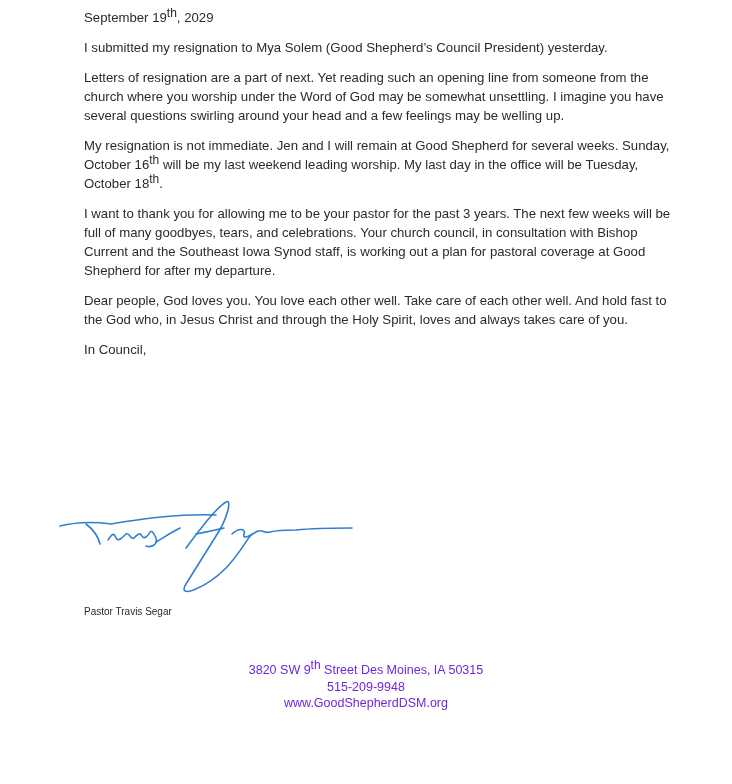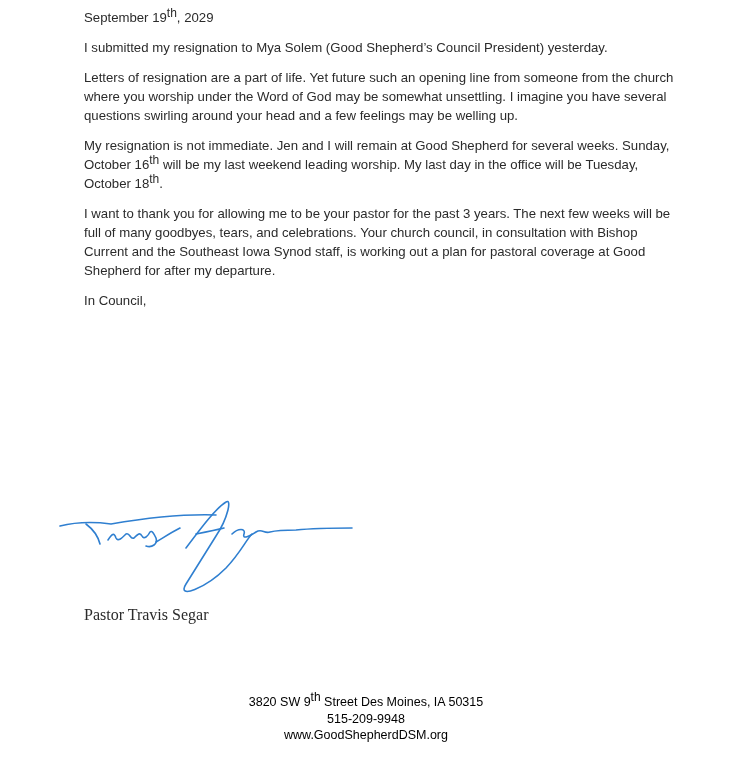--- a/index.html
+++ b/index.html
@@ -6,32 +6,33 @@
   body {
     width: 732px; height: 784px; position: relative; overflow: hidden;
     font-family: "Liberation Sans", "DejaVu Sans", sans-serif;
     color: #2b2b2b;
   }
   .letter { position: absolute; left: 84px; top: 8px; width: 600px; font-size: 13.2px; line-height: 19px; }
   .p { margin: 0 0 11px 0; }
   .date { margin-top: 0; }
   sup { font-size: 12px; line-height: 0; vertical-align: super; }
   .signature { position: absolute; left: 56px; top: 488px; width: 300px; height: 120px; }
-  .printed-name { position: absolute; left: 84px; top: 606px; font-size: 16px; font-family: Liberation Serif, serif; }
-  .footer { position: absolute; left: 0; width: 732px; top: 694px; text-align: center; font-size: 12.5px; line-height: 16.5px; color: #000000; }
+  .printed-name { position: absolute; left: 84px; top: 606px; font-size: 10px; }
+  .footer { position: absolute; left: 0; width: 732px; top: 662px; text-align: center; font-size: 12.5px; line-height: 16.5px; color: #6d28d9; }
 </style>
 </head>
 <body>
 
 <div class="letter">
   <p class="p date"><span>September 19</span><sup>th</sup><span>, 2029</span></p>
   <p class="p">I submitted my resignation to Mya Solem (Good Shepherd’s Council President) yesterday.</p>
-  <p class="p">Letters of resignation are a part of life. Yet future such an opening line from someone from the church where you worship under the Word of God may be somewhat unsettling. I imagine you have several questions swirling around your head and a few feelings may be welling up.</p>
+  <p class="p">Letters of resignation are a part of next. Yet reading such an opening line from someone from the church where you worship under the Word of God may be somewhat unsettling. I imagine you have several questions swirling around your head and a few feelings may be welling up.</p>
   <p class="p"><span>My resignation is not immediate. Jen and I will remain at Good Shepherd for several weeks. Sunday, October 16</span><sup>th</sup><span> will be my last weekend leading worship. My last day in the office will be Tuesday, October 18</span><sup>th</sup><span>.</span></p>
   <p class="p">I want to thank you for allowing me to be your pastor for the past 3 years. The next few weeks will be full of many goodbyes, tears, and celebrations. Your church council, in consultation with Bishop Current and the Southeast Iowa Synod staff, is working out a plan for pastoral coverage at Good Shepherd for after my departure.</p>
+  <p class="p">Dear people, God loves you. You love each other well. Take care of each other well. And hold fast to the God who, in Jesus Christ and through the Holy Spirit, loves and always takes care of you.</p>
   <p class="p">In Council,</p>
 </div>
 
 <svg class="signature" viewBox="0 0 300 120">
   <g id="sig" fill="none" stroke="#2f7fd0" stroke-width="1.6" stroke-linecap="round" stroke-linejoin="round">
     <path d="M4 38 C20 34, 40 34, 55 36 C90 30, 130 26, 160 27"></path>
     <path d="M30 36 C38 42, 42 48, 44 56"></path>
     <path d="M52 52 C56 46, 58 44, 60 50 C62 54, 66 50, 70 46 C74 44, 74 52, 78 50 C82 46, 84 44, 86 48 C88 52, 92 48, 94 44 C96 42, 98 46, 100 50 C102 56, 96 60, 90 58"></path>
     <path d="M100 54 C110 48, 116 44, 124 40"></path>
     <path d="M130 60 C145 40, 160 20, 170 14 C176 10, 172 30, 160 48 C150 64, 140 80, 130 96 C120 112, 150 100, 170 80 C185 64, 190 52, 196 46"></path>

